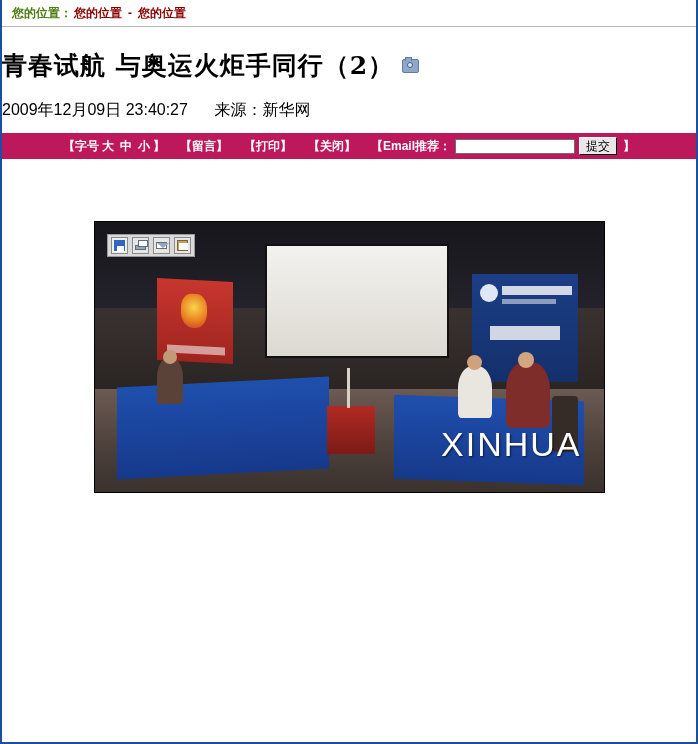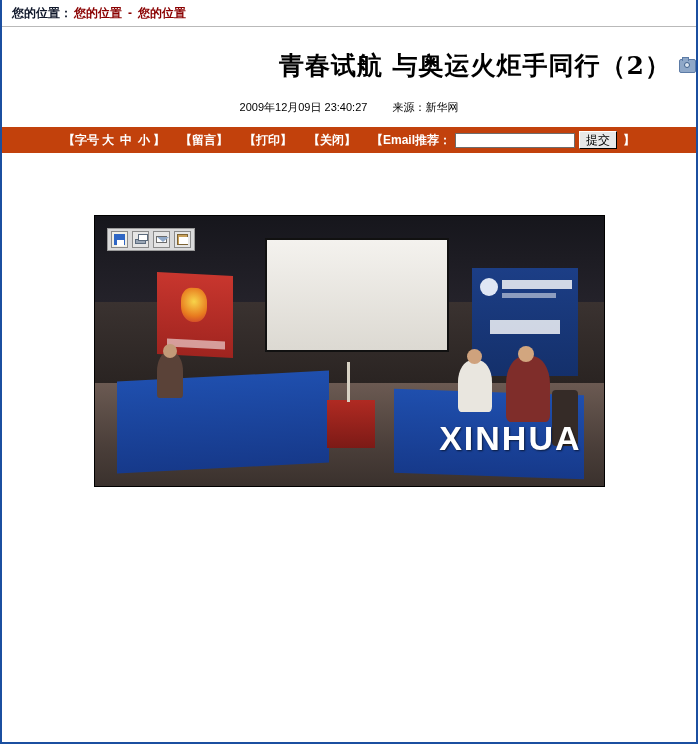--- a/index.html
+++ b/index.html
@@ -31,34 +31,34 @@
   .breadcrumb-bar {
     height: 26px;
     display: flex;
     align-items: center;
     padding-left: 10px;
     font-size: 12px;
     font-weight: bold;
     color: #8a0000;
     border-bottom: 1px solid #b9b9b9;
   }
-  .breadcrumb-bar .bc-label { color: #0f172a; }
+  .breadcrumb-bar .bc-label { color: #4d7c0f; }
   .breadcrumb-bar .bc-link {
     color: #8a0000;
     text-decoration: none;
     margin: 0 2px;
   }
   .breadcrumb-bar .bc-sep {
     color: #8a0000;
     margin: 0 4px;
   }
 
   
   .title-wrap {
-    text-align: right;
+    text-align: left;
     padding-top: 22px;
   }
   .title {
     font-family: "DejaVu Serif", "Liberation Serif", serif;
     font-size: 25px;
     font-weight: bold;
     letter-spacing: 1px;
     display: inline-block;
     vertical-align: middle;
   }
@@ -87,31 +87,30 @@
     content: "";
     position: absolute;
     left: 2px; top: -3px;
     width: 5px; height: 3px;
     background: #8fa8c8;
     border: 1px solid #5c7ba6;
     border-bottom: 0;
   }
 
   .meta {
-    text-align: center;
-    font-size: 11px;
+    font-size: 16px;
     color: #000;
     margin-top: 18px;
     margin-bottom: 12px;
   }
   .meta .src { margin-left: 22px; }
 
   
   .toolbar {
-    background: #c2410c;
+    background: #be185d;
     height: 26px;
     display: flex;
     align-items: center;
     justify-content: center;
     color: #ffffff;
     font-size: 12px;
     font-weight: bold;
   }
   .toolbar .tb-group { display: flex; align-items: center; }
   .toolbar .br { color: #ffffff; }
@@ -247,21 +246,21 @@
   .p3head { position:absolute; right:70px; bottom:124px; width:16px; height:16px; border-radius:50%; background:#d2a67f; }
   .chair {
     position: absolute; right: 26px; bottom: 40px; width: 26px; height: 56px;
     background: #352b27; border-radius: 4px;
   }
   .watermark {
     position: absolute;
     right: 22px; bottom: 28px;
     font-family: "Liberation Sans", sans-serif;
     font-size: 34px;
-    font-weight: bold;
+    font-weight: normal;
     letter-spacing: 2px;
     color: #ffffff;
     text-shadow: 1px 1px 2px rgba(0,0,0,0.6);
     text-align: right;
   }
 
   
   .photo-tools {
     position: absolute;
     left: 12px; top: 12px;

